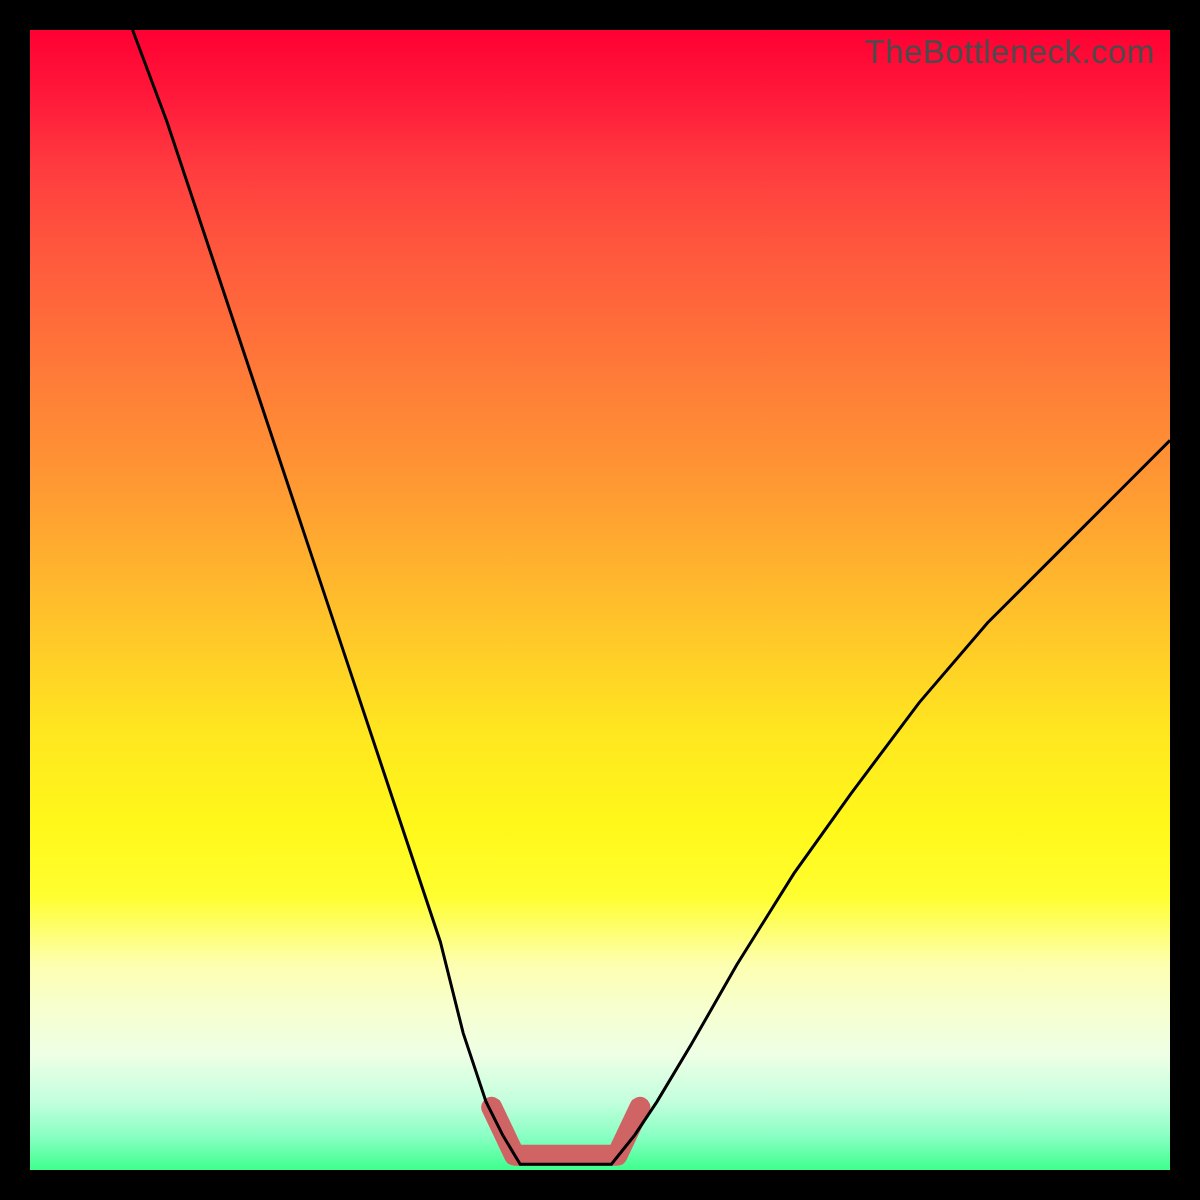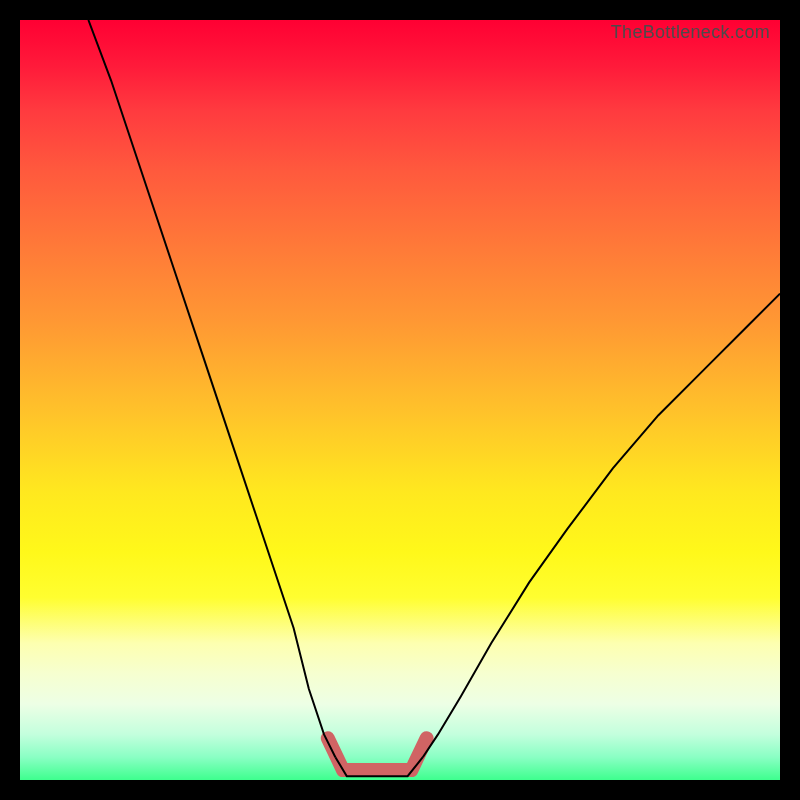--- a/index.html
+++ b/index.html
@@ -48,21 +48,21 @@
     left: 0; top: 0;
     width: 760px;
     height: 760px;
     overflow: visible;
   }
   .watermark {
     position: absolute;
     top: 2px;
     right: 10px;
     color: #4b4b4b;
-    font-size: 18px;
+    font-size: 22px;
     letter-spacing: 0.3px;
     font-weight: 500;
     pointer-events: none;
   }
 </style>
 </head>
 <body>
 
 <div class="frame">
   <div class="plot-area">

